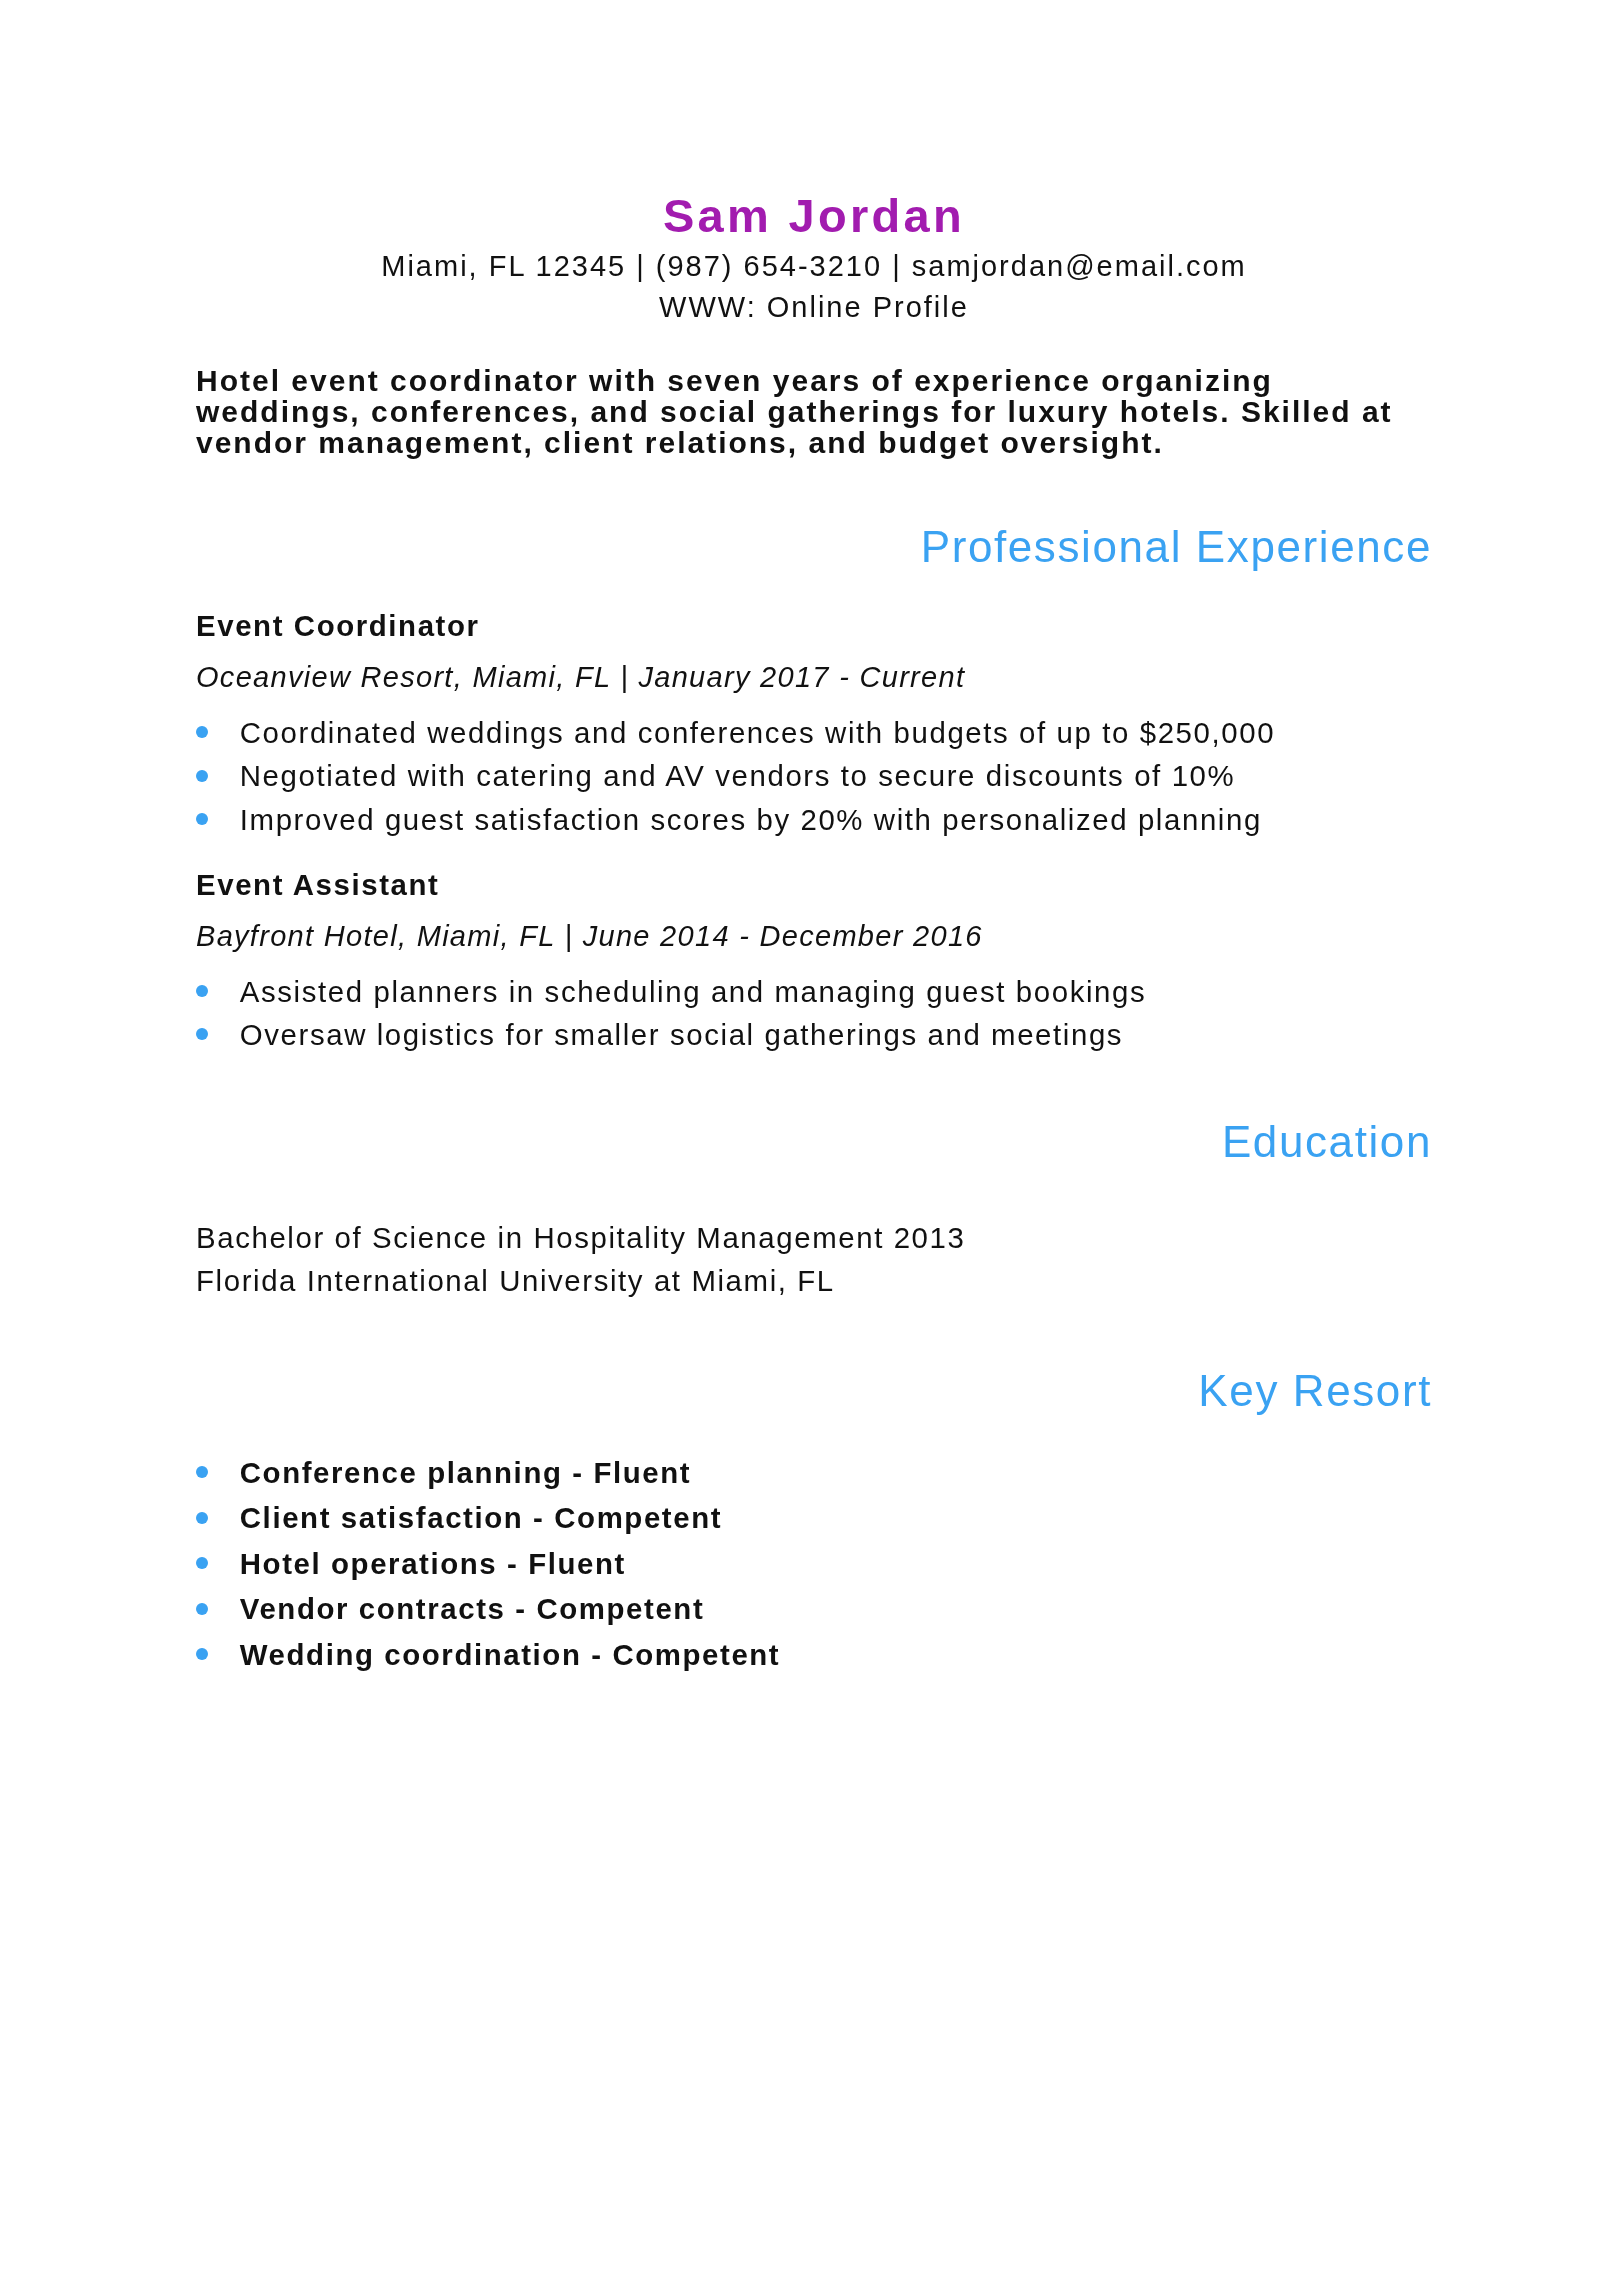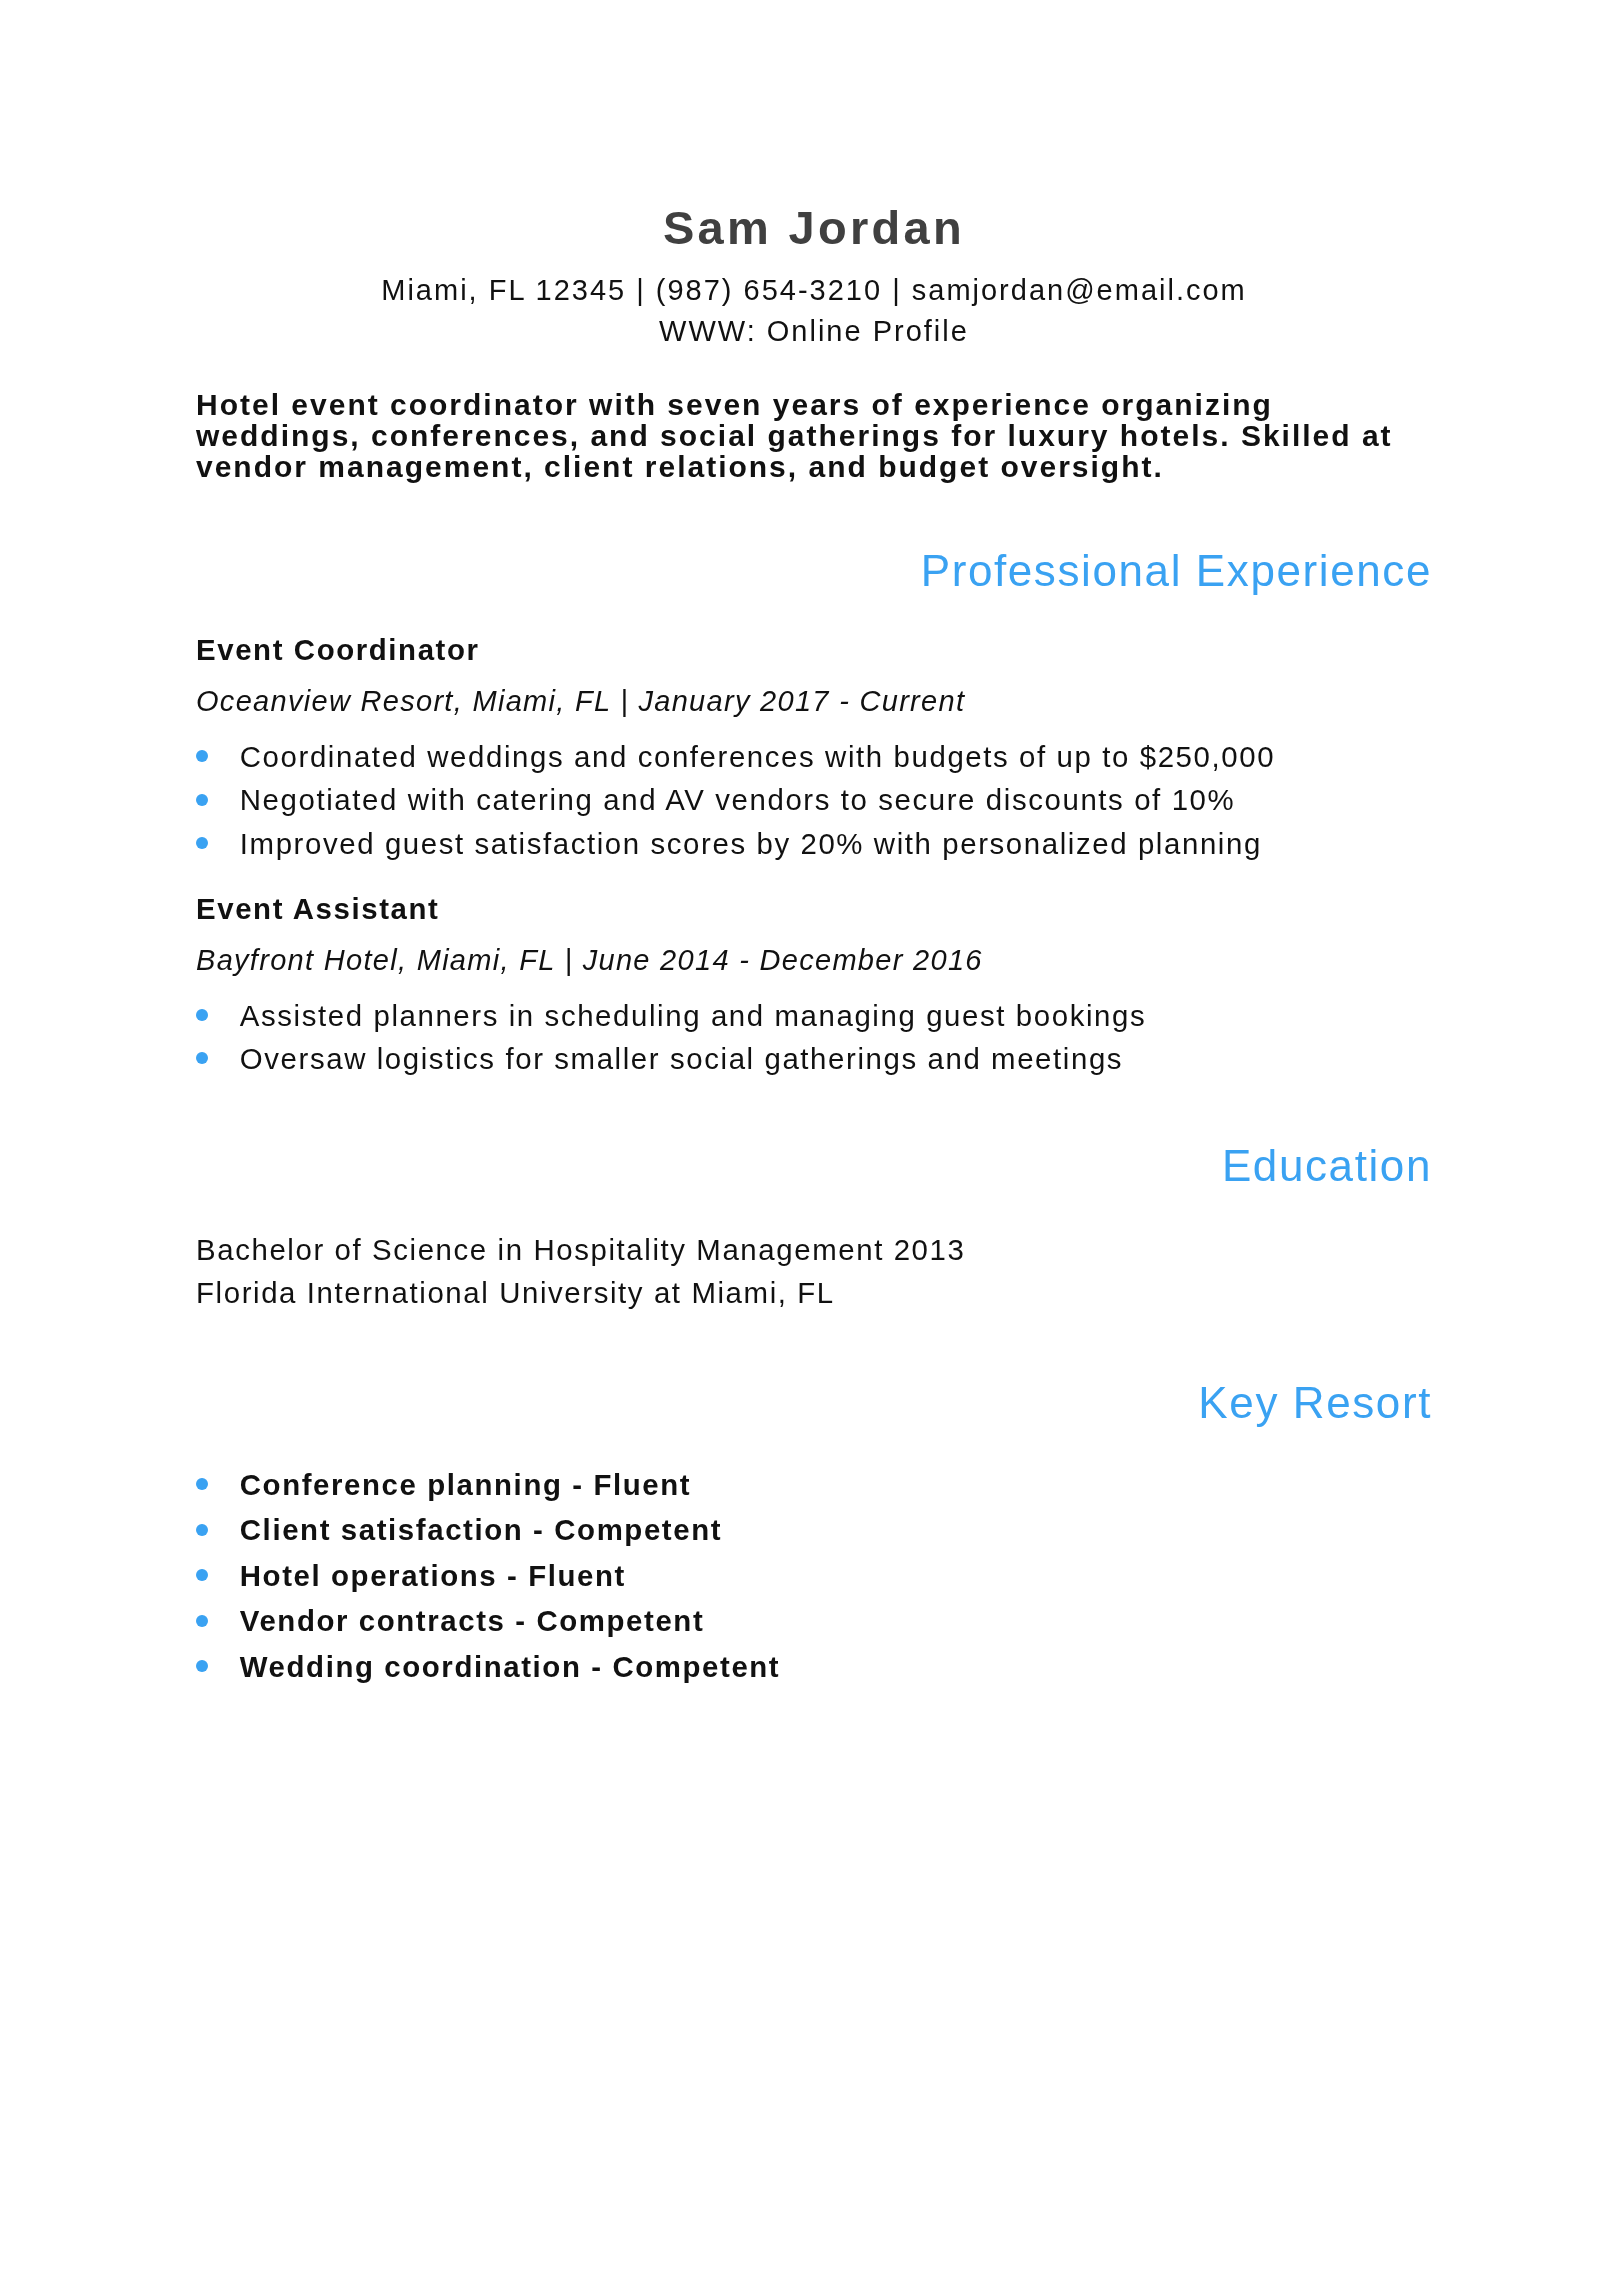--- a/index.html
+++ b/index.html
@@ -18,26 +18,26 @@
     box-sizing: border-box;
     width: 1622px;
     height: 2295px;
     padding: 186px 190px 0 196px;
     background: #ffffff;
   }
 
   
   .name {
     text-align: center;
-    color: #404040;
+    color: #a21caf;
     font-size: 47px;
     font-weight: bold;
     letter-spacing: 3.3px;
     line-height: 1.1;
-    margin: 16px;
+    margin: 4px;
   }
   .contact-block {
     text-align: center;
     font-size: 29px;
     letter-spacing: 2px;
     line-height: 41px;
     margin-top: 3.9px;
     white-space: nowrap;
   }
 
@@ -100,21 +100,21 @@
     border-radius: 50%;
     background: #3aa2f2;
     margin: 12.4px 32px 0 0;
   }
 
   
   .edu-lines {
     font-size: 29.4px;
     letter-spacing: 1.6px;
     line-height: 43px;
-    margin-top: 38px;
+    margin-top: 50px;
   }
 
   
   ul.bullets.skills { margin-top: 26px; }
   ul.bullets.skills li {
     font-weight: bold;
     margin-bottom: 8.5px;
   }
 </style>
 </head>

